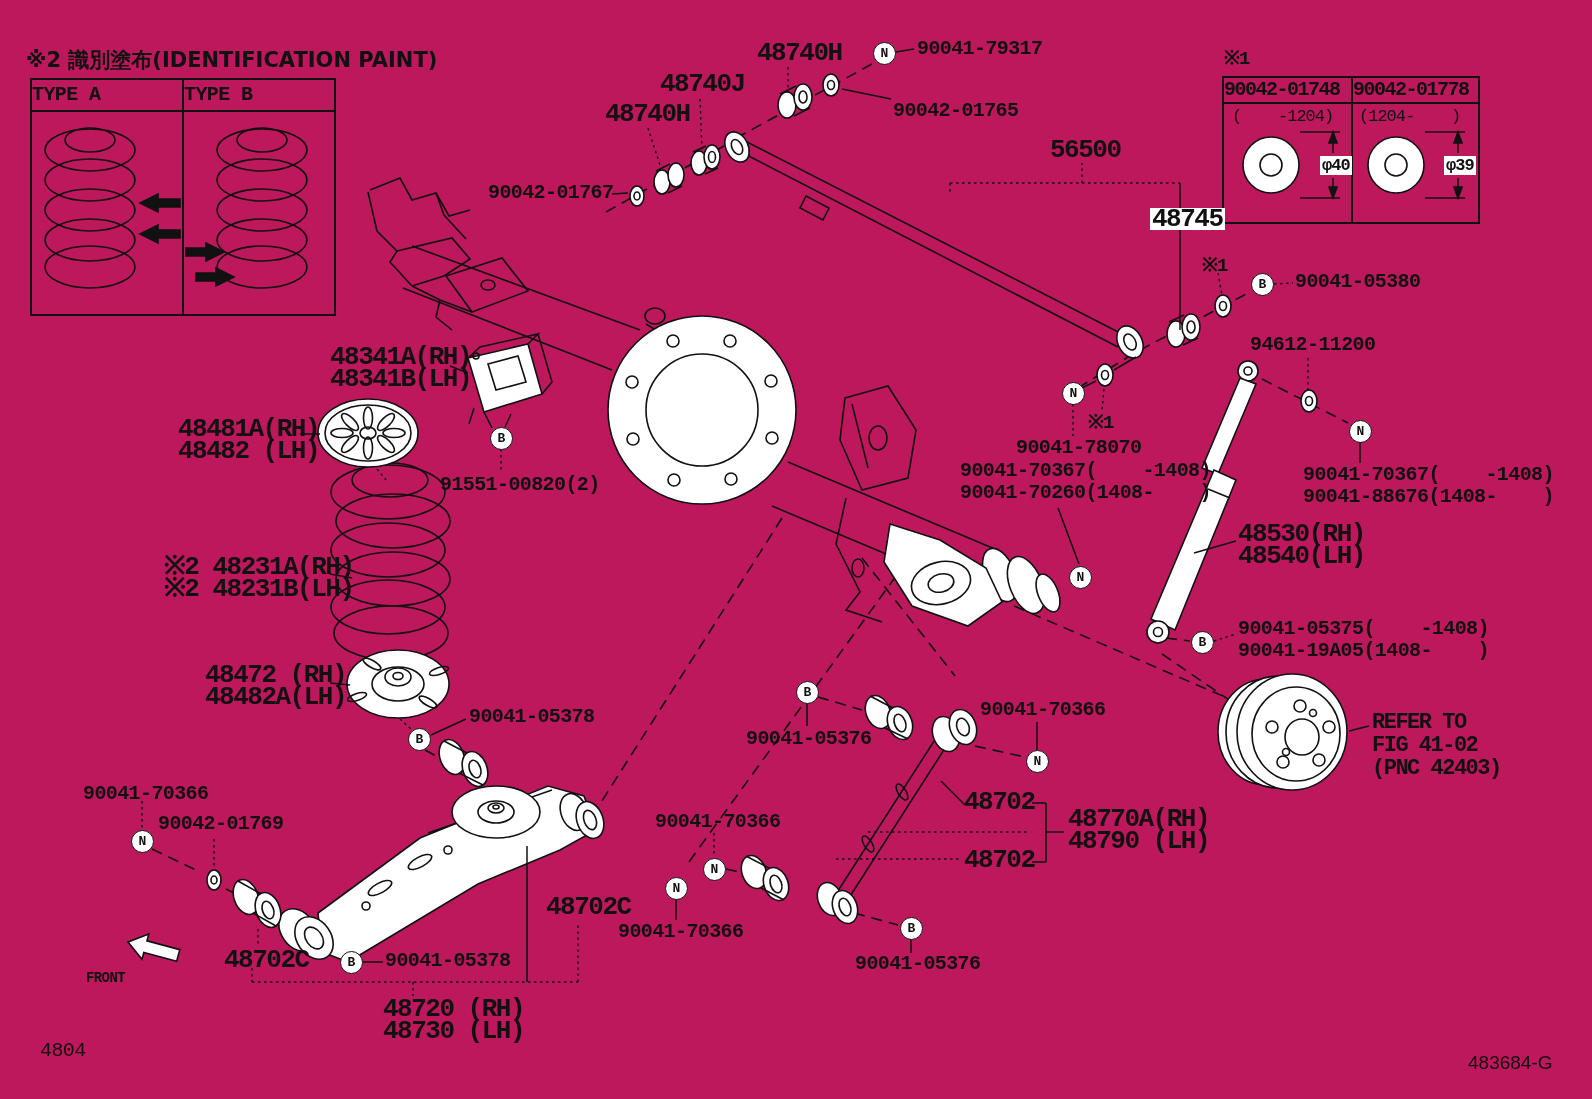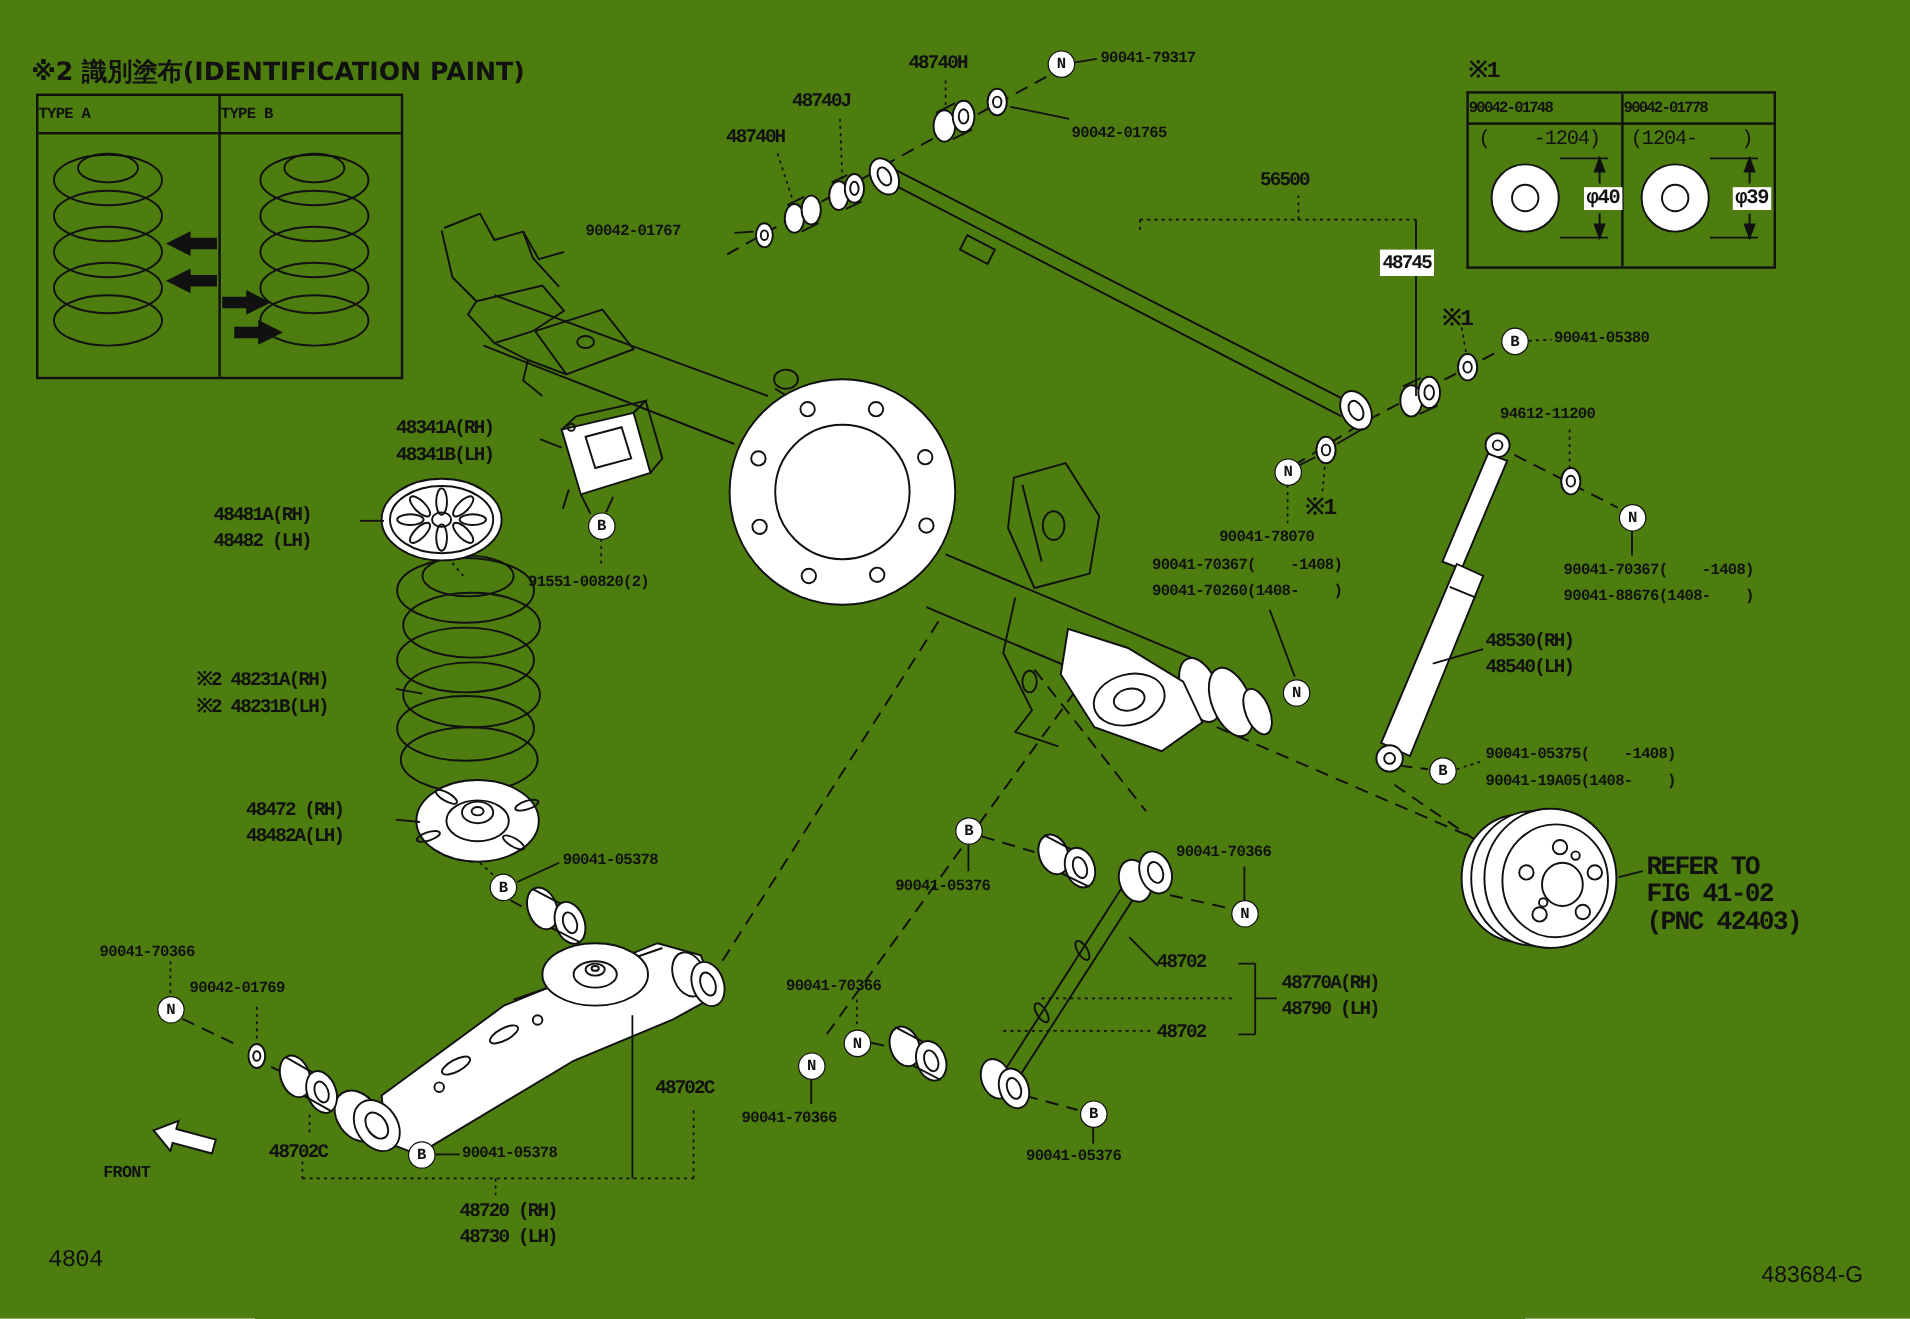--- a/index.html
+++ b/index.html
@@ -1,25 +1,25 @@
 <!DOCTYPE html>
 <html><head>
 <meta charset="utf-8">
 <style>
   html,body{margin:0;padding:0;background:#fff}
-  #page{position:relative;width:1592px;height:1099px;background:#4d7c0f;overflow:hidden;
+  #page{position:relative;width:1592px;height:1099px;background:#be185d;overflow:hidden;
         font-family:"Liberation Mono","DejaVu Sans Mono",monospace;color:#111}
   svg#art{position:absolute;left:0;top:0;z-index:1}
   .box{position:absolute;border:2px solid #111;z-index:2;background:transparent}
   .vline{position:absolute;top:0;bottom:0;width:2px;background:#111}
   .hline{position:absolute;left:0;right:0;height:2px;background:#111}
   .lbl{position:absolute;white-space:pre;z-index:3;color:#111;
        font-family:"Liberation Mono","DejaVu Sans Mono",monospace;font-weight:bold}
-  .pl{font-size:16px;line-height:22px;letter-spacing:-1.5px}
-  .fl{font-size:13px;line-height:22px;letter-spacing:-0.6px}
+  .pl{font-size:26px;line-height:22px;letter-spacing:-1.5px}
+  .fl{font-size:20px;line-height:22px;letter-spacing:-0.6px}
   .mk{font-size:19px;letter-spacing:-1px}
   .dim{font-size:17px;letter-spacing:-1px}
   .ctr{text-align:left}
   .whitebg{background:#fff;padding:0 2px}
   .jtitle{position:absolute;z-index:3;font-family:"DejaVu Sans",sans-serif;
           font-weight:bold;font-size:21px;white-space:pre}
   .plain{font-weight:normal}
   .sans{font-family:"Liberation Sans","DejaVu Sans",sans-serif;font-weight:normal;font-size:19px}
   .sym{position:absolute;width:21px;height:21px;border:1.7px solid #111;border-radius:50%;
        background:#fff;font:bold 13px/21px "Liberation Mono",monospace;text-align:center;z-index:4}

